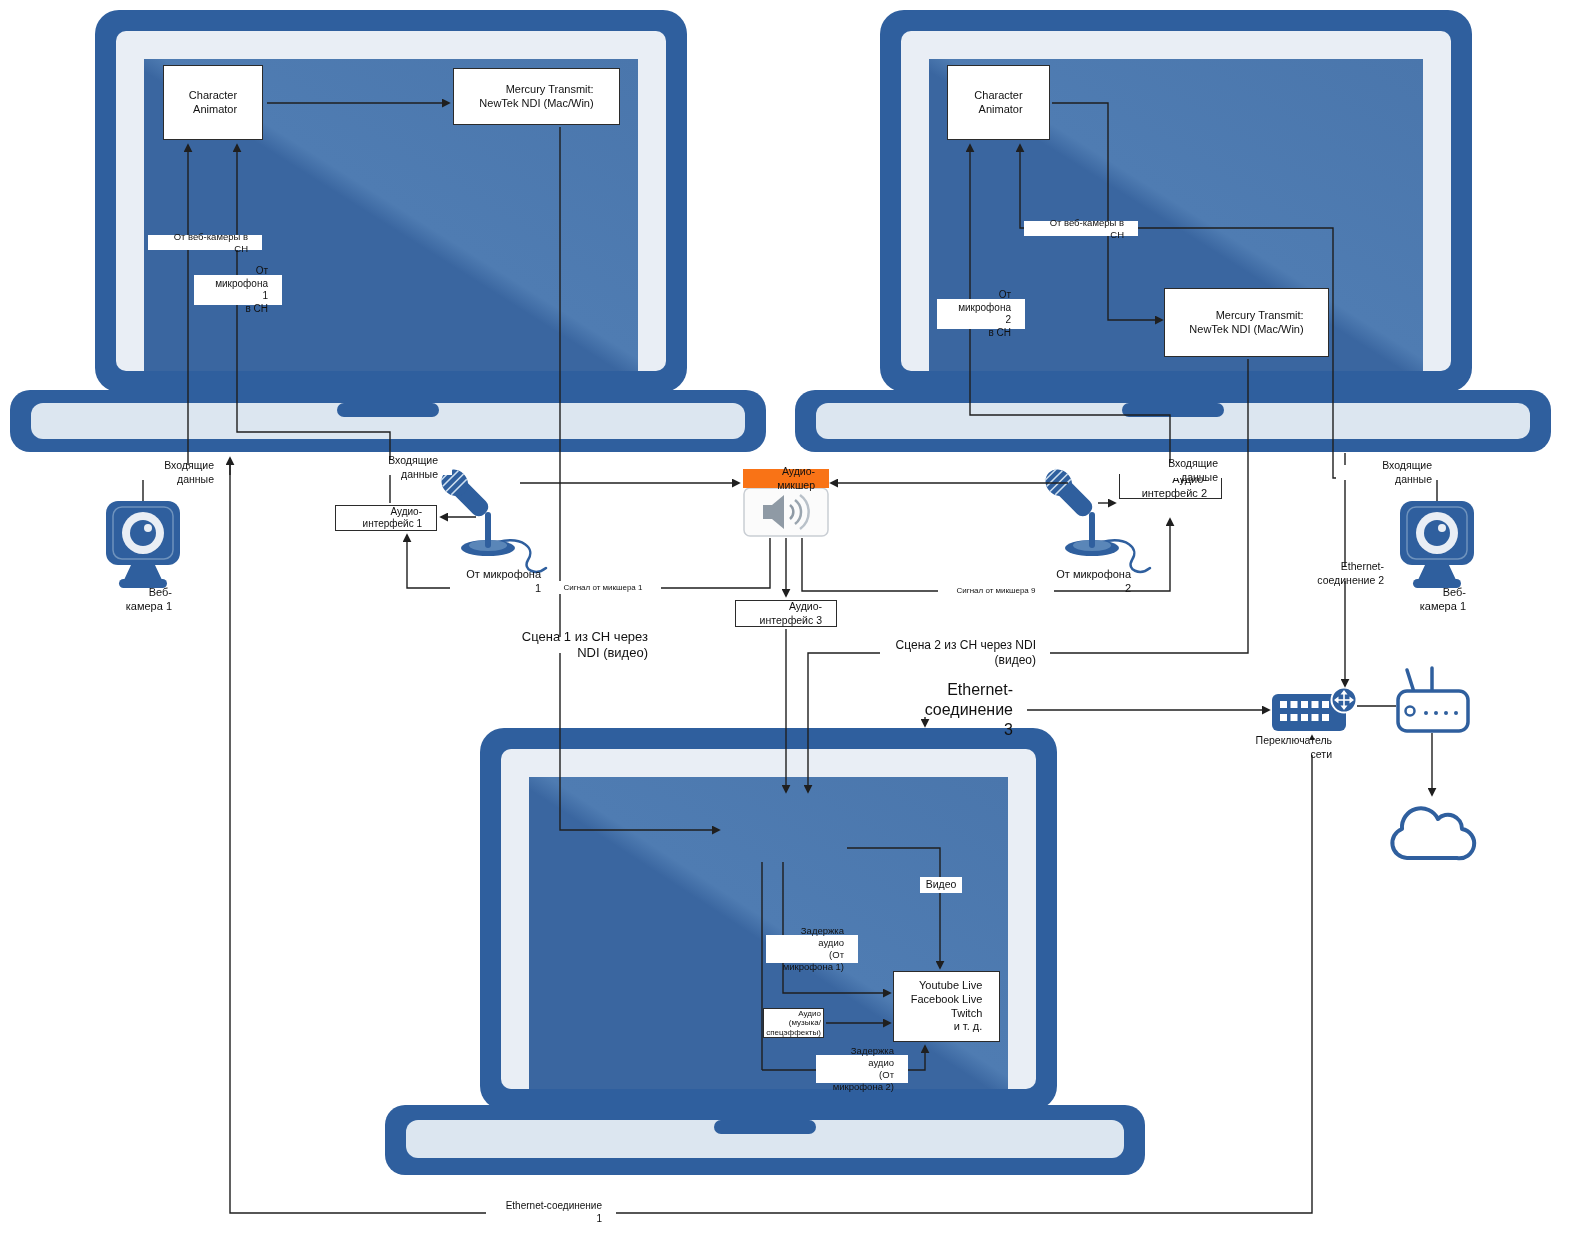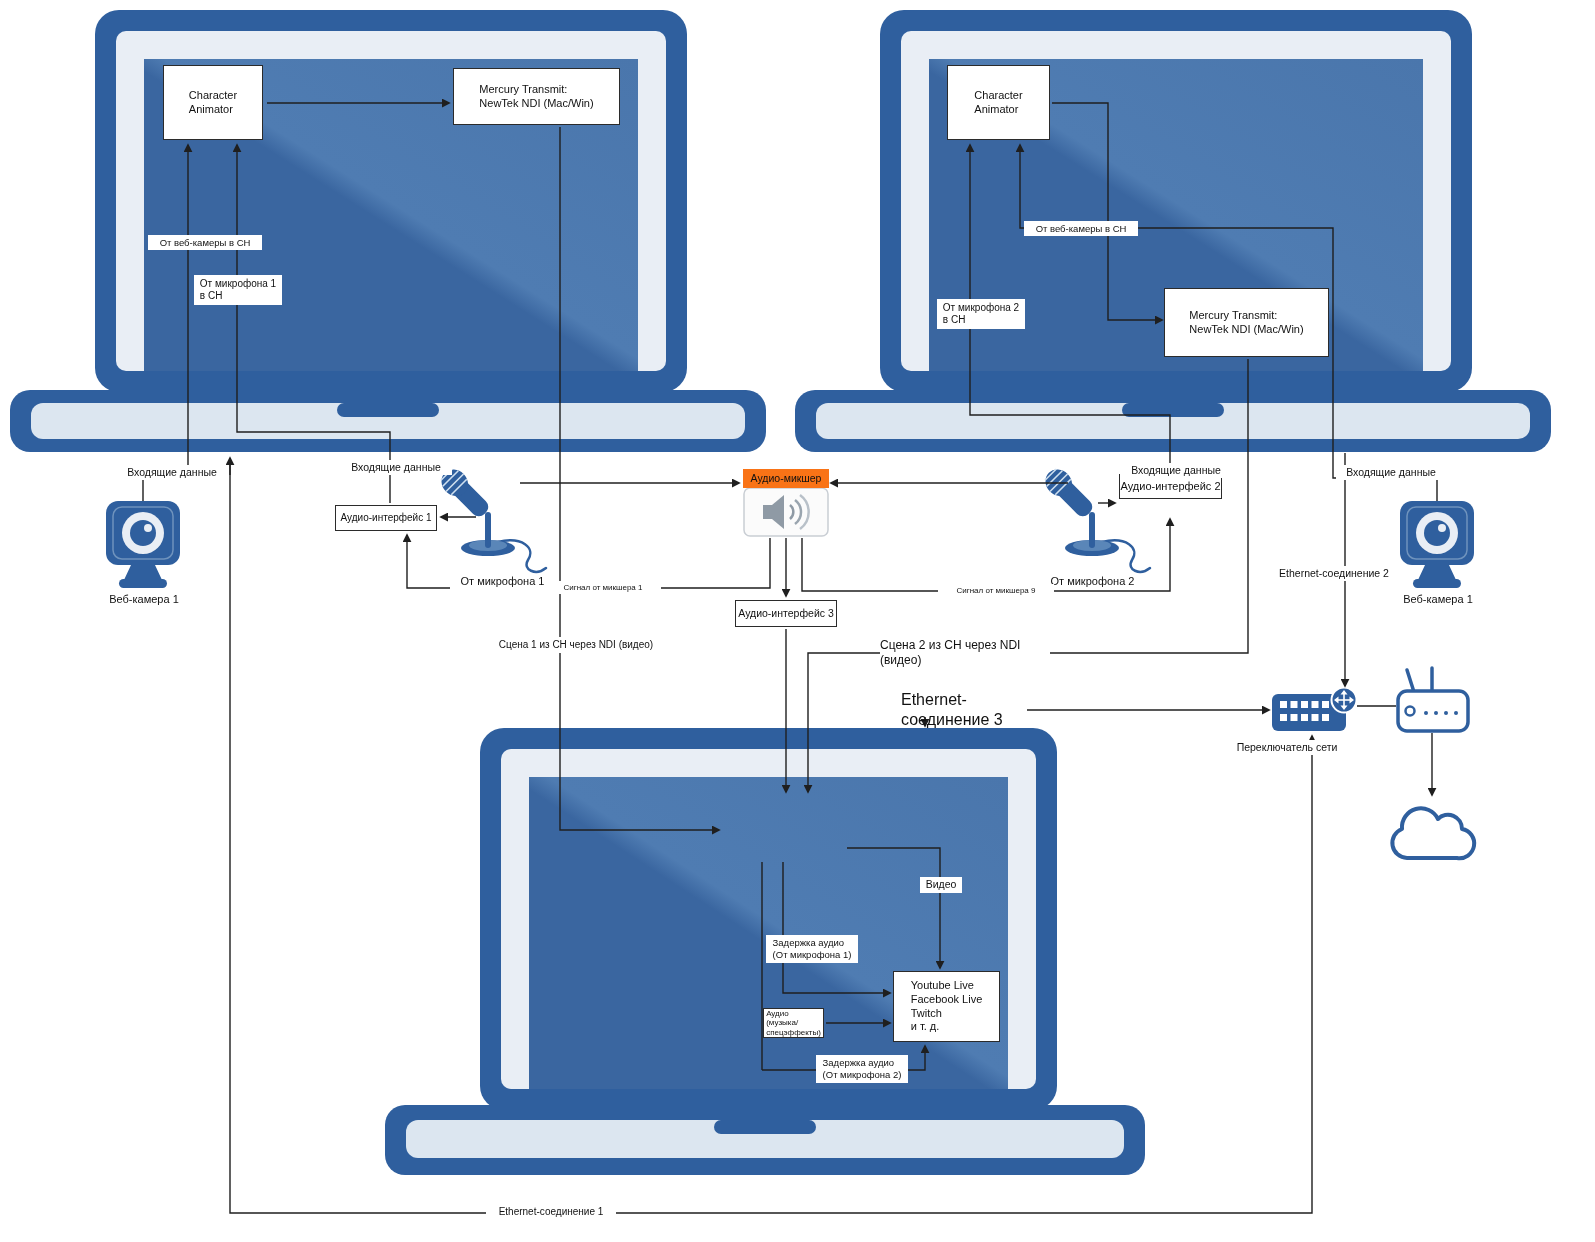--- a/index.html
+++ b/index.html
@@ -1,21 +1,21 @@
 <!DOCTYPE html>
 <html><head>
 <meta charset="utf-8">
 <style>
   html,body{margin:0;padding:0;background:#fff}
   .canvas{position:relative;width:1595px;height:1242px;background:#fff;
           font-family:"Liberation Sans","DejaVu Sans",sans-serif;color:#111;overflow:hidden}
   .canvas svg{position:absolute;left:0;top:0}
   .lb,.bx{position:absolute;display:flex;align-items:center;justify-content:center;
-          text-align:left;white-space:pre-line;line-height:1.25;background:#fff;
-          box-sizing:border-box;padding:0 0}
+          text-align:right;white-space:pre-line;line-height:1.25;background:#fff;
+          box-sizing:border-box;padding:0 14px}
   .bx{border:1px solid #2b2b2b}
   .gray{background:#f97316}
 </style>
 </head>
 <body>
 
 <div class="canvas">
 
 <svg width="1595" height="1242" viewBox="0 0 1595 1242">
   <defs>
@@ -196,21 +196,21 @@
 
 <div class="lb" style="left:102px;top:592px;width:84px;height:15px;font-size:11px">Веб-камера 1</div>
 <div class="lb" style="left:1396px;top:592px;width:84px;height:15px;font-size:11px">Веб-камера 1</div>
 <div class="lb" style="left:450px;top:574px;width:105px;height:15px;font-size:11px">От микрофона 1</div>
 <div class="lb" style="left:1040px;top:574px;width:105px;height:15px;font-size:11px">От микрофона 2</div>
 <div class="lb gray" style="left:743px;top:469px;width:86px;height:19px;font-size:10.5px">Аудио-микшер</div>
 <div class="lb" style="left:1228px;top:740px;width:118px;height:15px;font-size:10.5px">Переключатель сети</div>
 
 <div class="lb" style="left:545px;top:581px;width:116px;height:13px;font-size:8px">Сигнал от микшера 1</div>
 <div class="lb" style="left:938px;top:584px;width:116px;height:13px;font-size:8px">Сигнал от микшера 9</div>
-<div class="lb" style="left:490px;top:637px;width:172px;height:16px;font-size:10px">Сцена 1 из CH через NDI (видео)</div>
+<div class="lb" style="left:490px;top:637px;width:172px;height:16px;font-size:13px">Сцена 1 из CH через NDI (видео)</div>
 <div class="lb" style="left:880px;top:645px;width:170px;height:16px;font-size:12px">Сцена 2 из CH через NDI (видео)</div>
 <div class="lb" style="left:1270px;top:566px;width:128px;height:15px;font-size:10.5px">Ethernet-соединение 2</div>
 <div class="lb" style="left:901px;top:702px;width:126px;height:15px;font-size:16px">Ethernet-соединение 3</div>
 <div class="lb" style="left:486px;top:1206px;width:130px;height:13px;font-size:10px">Ethernet-соединение 1</div>
 <div class="lb" style="left:920px;top:877px;width:42px;height:16px;font-size:10.5px">Видео</div>
 <div class="lb" style="left:766px;top:935px;width:92px;height:28px;font-size:9.5px">Задержка аудио
 (От микрофона 1)</div>
 <div class="lb" style="left:816px;top:1055px;width:92px;height:28px;font-size:9.5px">Задержка аудио
 (От микрофона 2)</div>
 

